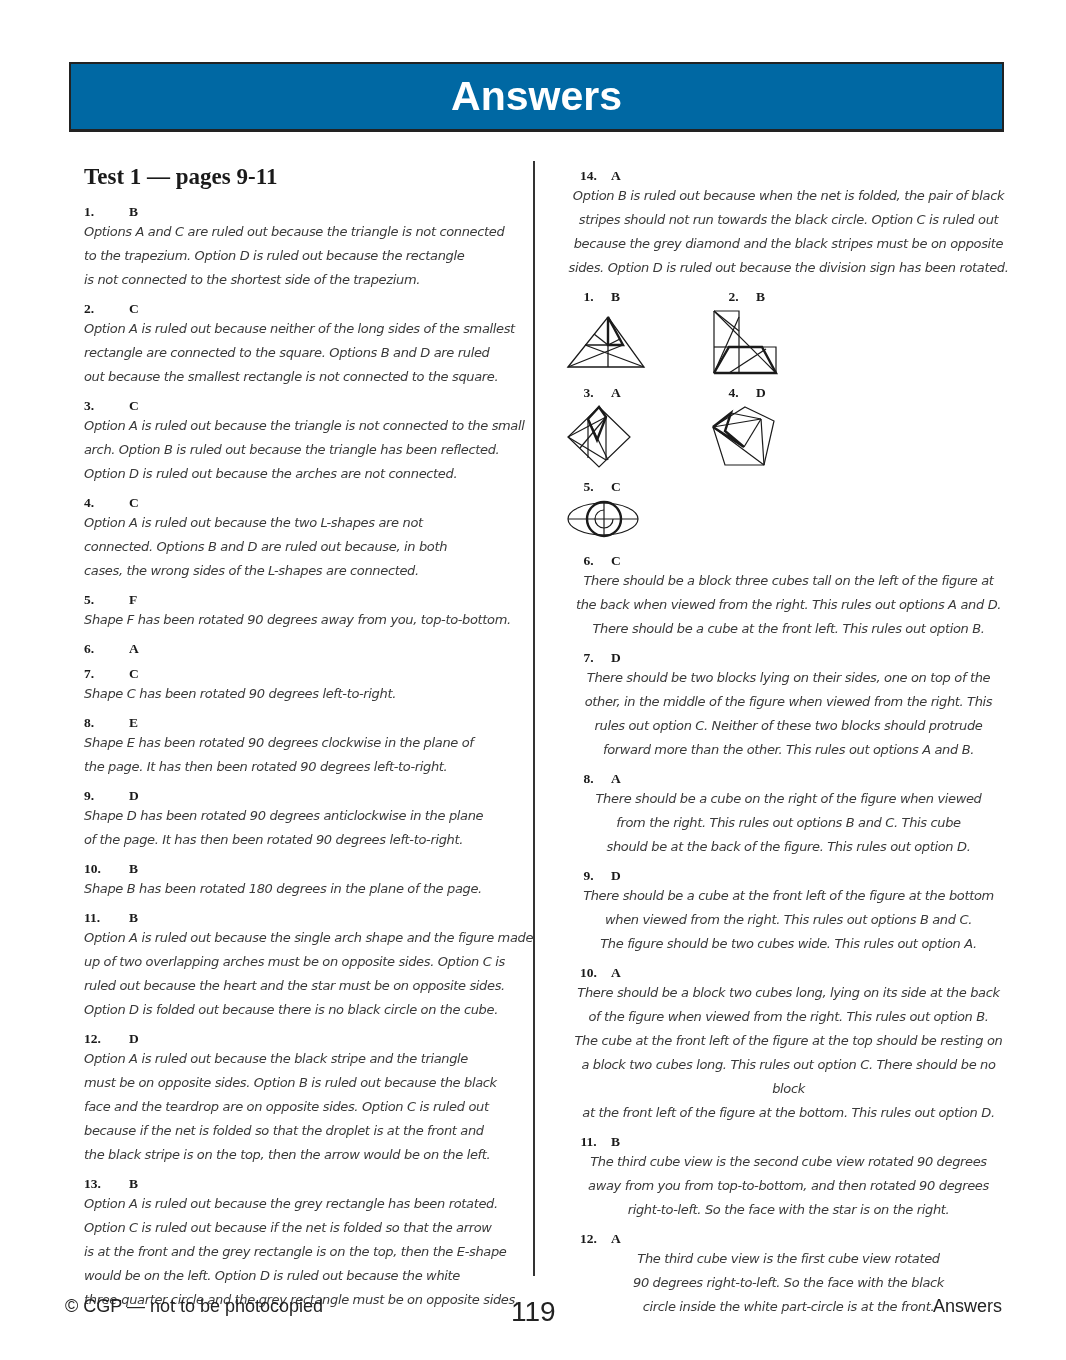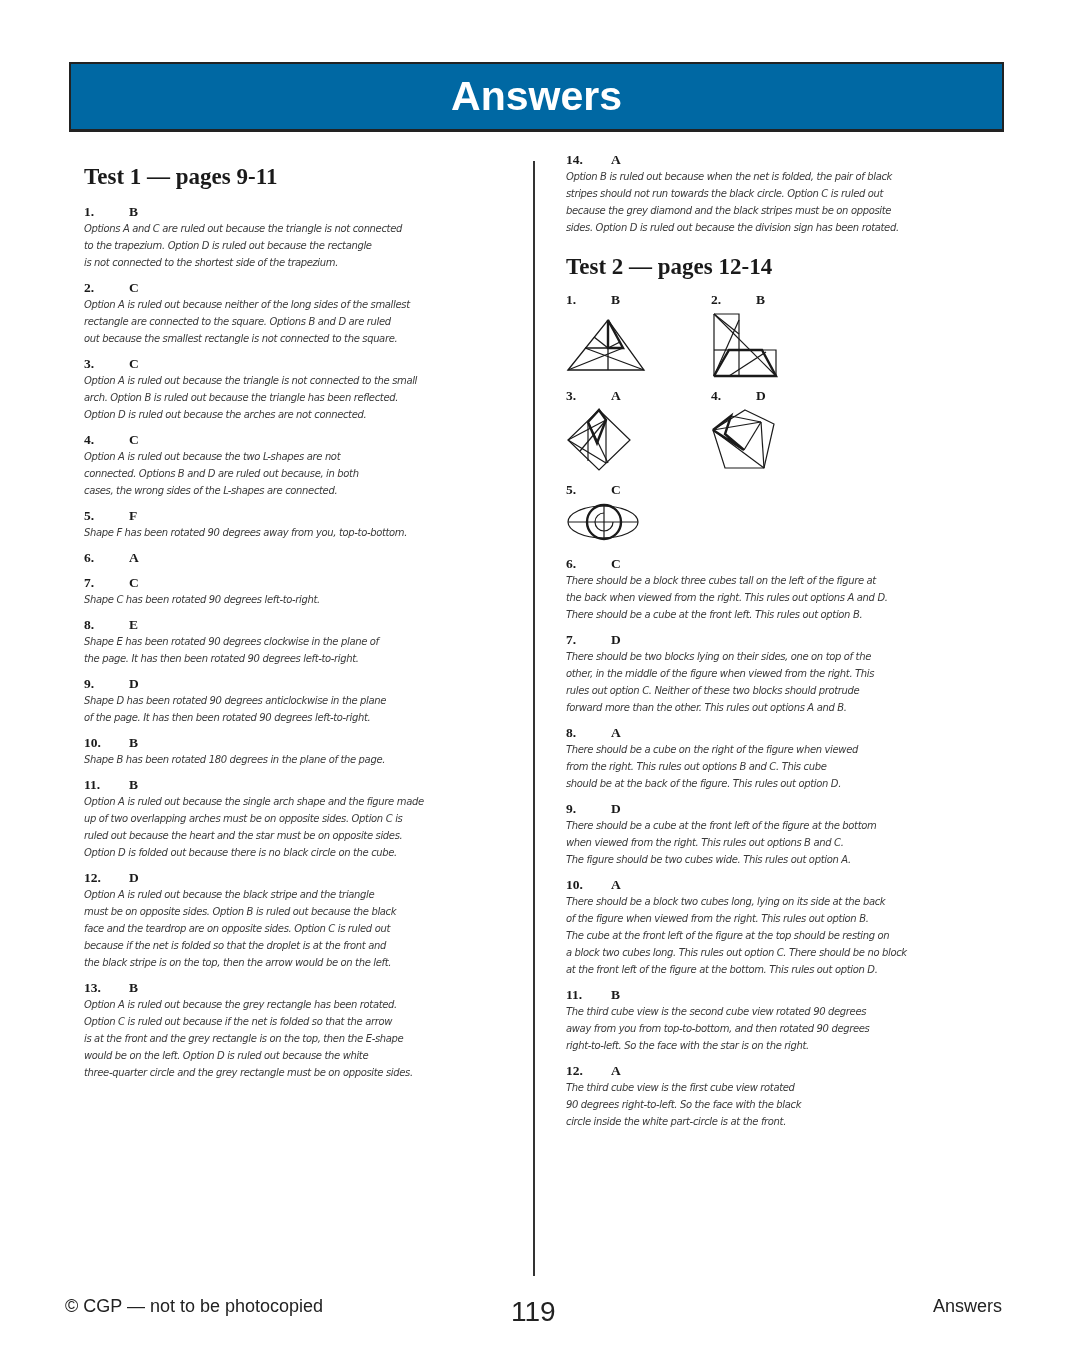--- a/index.html
+++ b/index.html
@@ -1,29 +1,29 @@
 <!DOCTYPE html>
 <html><head>
   <meta charset="utf-8">
   <style>
     html, body { margin: 0; padding: 0; background: #ffffff; }
     body { width: 1066px; height: 1360px; position: relative; overflow: hidden; font-family: "Liberation Sans", sans-serif; color: #1a1a1a; }
     .banner { position: absolute; left: 69px; top: 62px; width: 935px; height: 70px; background: #0068a3; border: 2px solid #222; box-sizing: border-box; border-bottom-width: 3px; display: flex; align-items: center; justify-content: center; }
     .banner h1 { margin: 0; color: #ffffff; font-family: "Liberation Sans", sans-serif; font-weight: bold; font-size: 41px; letter-spacing: 0px; }
     .col { position: absolute; top: 160px; }
     .col-left { left: 84px; width: 450px; }
-    .col-right { left: 566px; width: 445px; top: 152px; }
+    .col-right { left: 566px; width: 445px; top: 168px; text-align: center; }
     .divider { position: absolute; left: 533px; top: 161px; width: 2px; height: 1115px; background: #333; }
     .test-heading { font-family: "Liberation Serif", serif; font-weight: bold; font-size: 23px; margin: 0 0 12px 0; color: #1a1a1a; }
     .col-left .test-heading { margin-top: 4px; margin-bottom: 14px; }
     .item { margin-bottom: 9px; }
     .qhead { font-family: "Liberation Serif", serif; font-weight: bold; font-size: 13.5px; line-height: 16px; color: #1a1a1a; display: flex; }
     .qnum { width: 45px; display: inline-block; }
     .qans { display: inline-block; }
-    .qtext { font-family: "DejaVu Sans", sans-serif; font-style: oblique; font-size: 10px; line-height: 17px; color: #3a3a3a; white-space: pre-line; letter-spacing: -0.35px; }
+    .qtext { font-family: "DejaVu Sans", sans-serif; font-style: oblique; font-size: 13px; line-height: 24px; color: #3a3a3a; white-space: pre-line; letter-spacing: -0.35px; }
     .fig-grid { display: grid; grid-template-columns: 145px 145px; row-gap: 10px; margin: 4px 0 14px 0; }
     .fig-cell .qhead { margin-bottom: 4px; }
     .fig-cell svg { display: block; }
     .footer { position: absolute; top: 1296px; left: 65px; width: 937px; height: 26px; font-family: "Liberation Sans", sans-serif; font-size: 18px; color: #222; }
     .footer .left { position: absolute; left: 0; top: 0; }
     .footer .center { position: absolute; left: 446px; top: 0; font-size: 28px; }
     .footer .right { position: absolute; right: 0; top: 0; }
     .test2 { margin-top: 18px; }
   </style>
 </head>
@@ -158,21 +158,20 @@
         <div class="qhead">
           <span class="qnum">14.</span>
           <span class="qans">A</span>
         </div>
         <div class="qtext">Option B is ruled out because when the net is folded, the pair of black
 stripes should not run towards the black circle.  Option C is ruled out
 because the grey diamond and the black stripes must be on opposite
 sides.  Option D is ruled out because the division sign has been rotated.</div>
       </div>
     </div>
-  <h2 class="test-heading test2">Test 2 — pages 12-14</h2>
 
   <div class="fig-grid">
     <div class="fig-cell">
       <div class="qhead">
           <span class="qnum">1.</span>
           <span class="qans">B</span>
         </div>
       <svg width="80" height="60" viewBox="0 0 80 60">
         <g fill="none" stroke="#1a1a1a" stroke-width="1.3">
           <polygon points="2,58 42,8 78,58"></polygon>

